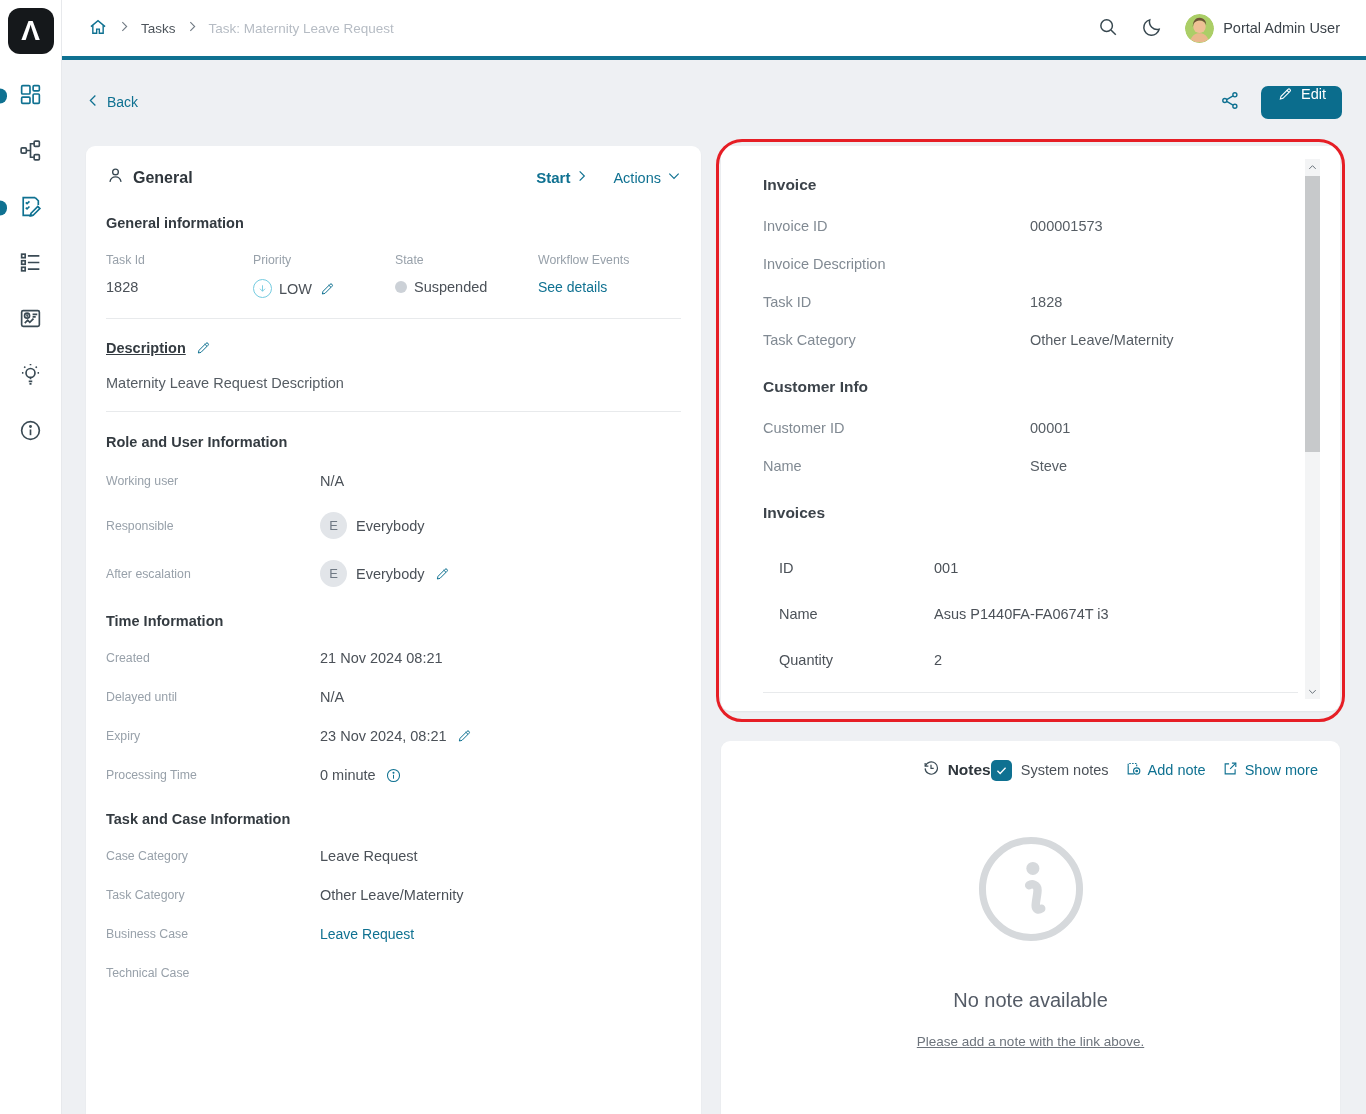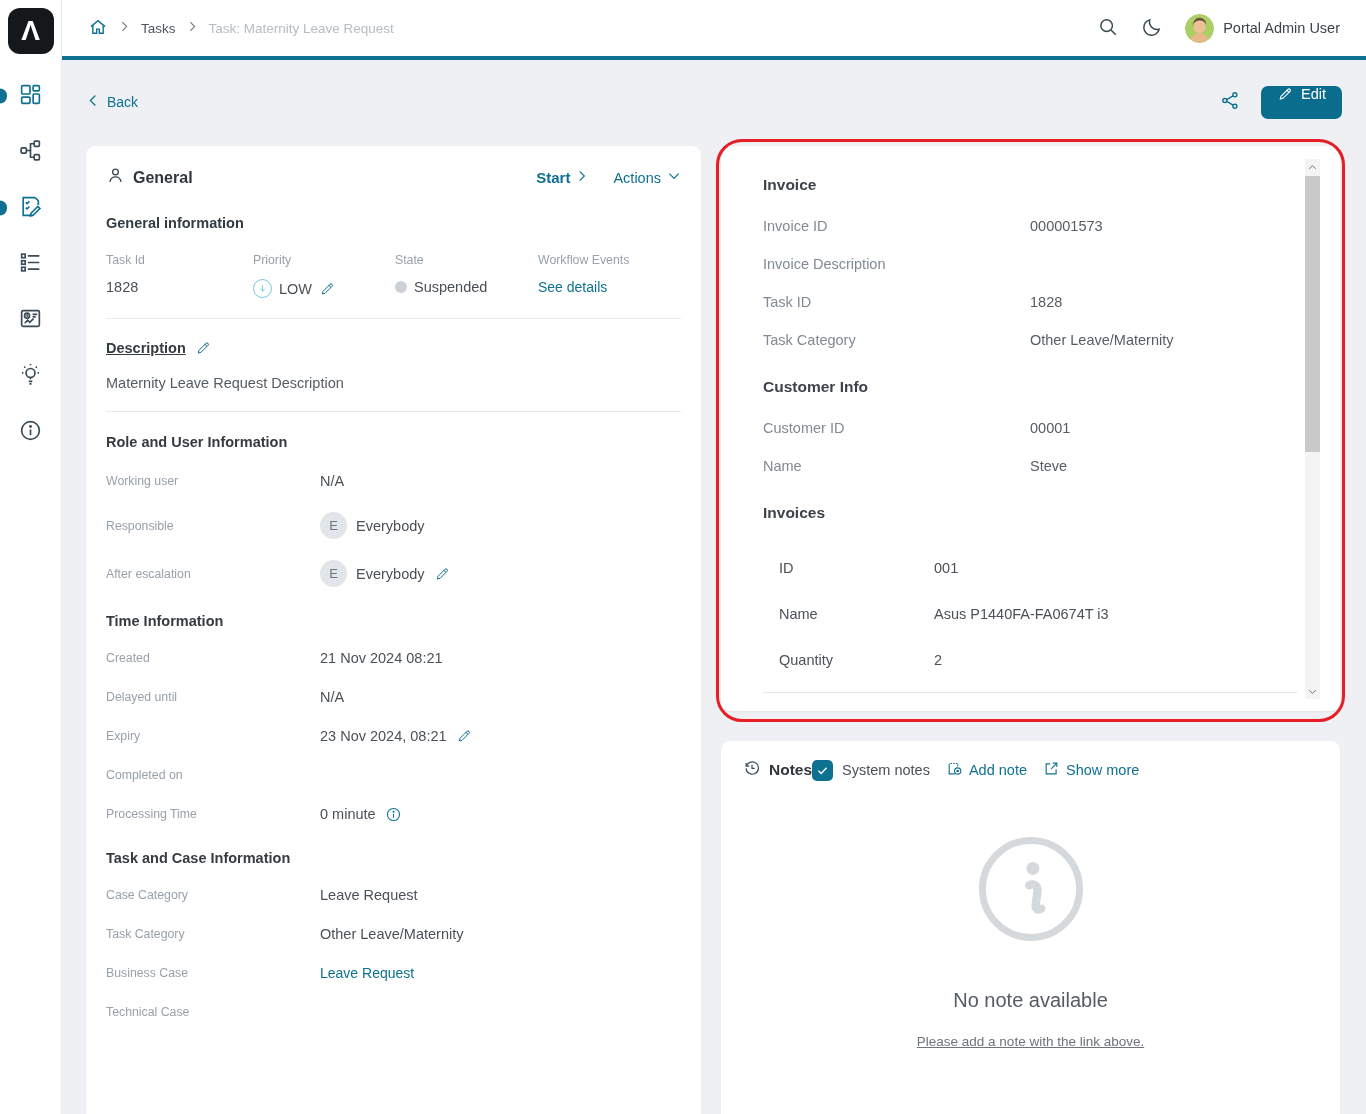--- a/index.html
+++ b/index.html
@@ -149,21 +149,21 @@
     position:absolute; top:13px; right:20px; bottom:12px; width:15px;
     background:#f3f4f5; display:flex; flex-direction:column; align-items:center;
   }
   .vs-btn { height:16px; display:flex; align-items:center; justify-content:center; cursor:pointer; width:100%; }
   .vs-btn svg { width:11px; height:11px; stroke:#5c666e; fill:none; stroke-width:2; }
   .vs-track { flex:1; width:100%; position:relative; }
   .vs-thumb { position:absolute; top:1px; left:0; width:100%; height:276px; background:#c7c9cb; cursor:pointer; }
 
   
   .notes-card { margin-top:30px; height:430px; padding:18px 22px; }
-  .notes-header { display:flex; align-items:center; justify-content:flex-start; }
+  .notes-header { display:flex; align-items:center; justify-content:flex-end; }
   .notes-title { display:flex; align-items:center; gap:8px; font-size:15.5px; font-weight:bold; color:#2f363c; }
   .notes-title svg { width:18px; height:18px; stroke:#3a4a54; fill:none; stroke-width:1.6; }
   .notes-tools { display:flex; align-items:center; gap:16px; }
   .chk-wrap { display:flex; align-items:center; gap:9px; cursor:pointer; }
   .checkbox {
     width:21px; height:21px; border-radius:5px; background:var(--accent);
     display:flex; align-items:center; justify-content:center;
   }
   .checkbox svg { width:13px; height:13px; stroke:#fff; fill:none; stroke-width:2.4; }
   .chk-label { color:#4b5158; font-size:14.5px; }
@@ -476,24 +476,20 @@
               <span>23 Nov 2024, 08:21</span>
               <span class="pencil">
                   <svg viewBox="0 0 24 24">
                     <path d="M14.5 6l3.5 3.5"></path>
                     <path d="M5 19.5l1-4L16.5 5a2.1 2.1 0 0 1 3 3L9 18.5l-4 1z"></path>
                   </svg>
                 </span>
             </div>
           </div>
           <div class="frow tight">
-            <div class="flabel">Completed on</div>
-            <div class="fvalue"></div>
-          </div>
-          <div class="frow tight">
             <div class="flabel">Processing Time</div>
             <div class="fvalue">
               <span>0 minute</span>
               <span class="info-i">
                   <svg viewBox="0 0 24 24">
                     <circle cx="12" cy="12" r="8.5"></circle>
                     <circle cx="12" cy="8.2" r="0.7" fill="#0f7191"></circle>
                     <path d="M12 11v5.5"></path>
                   </svg>
                 </span>

